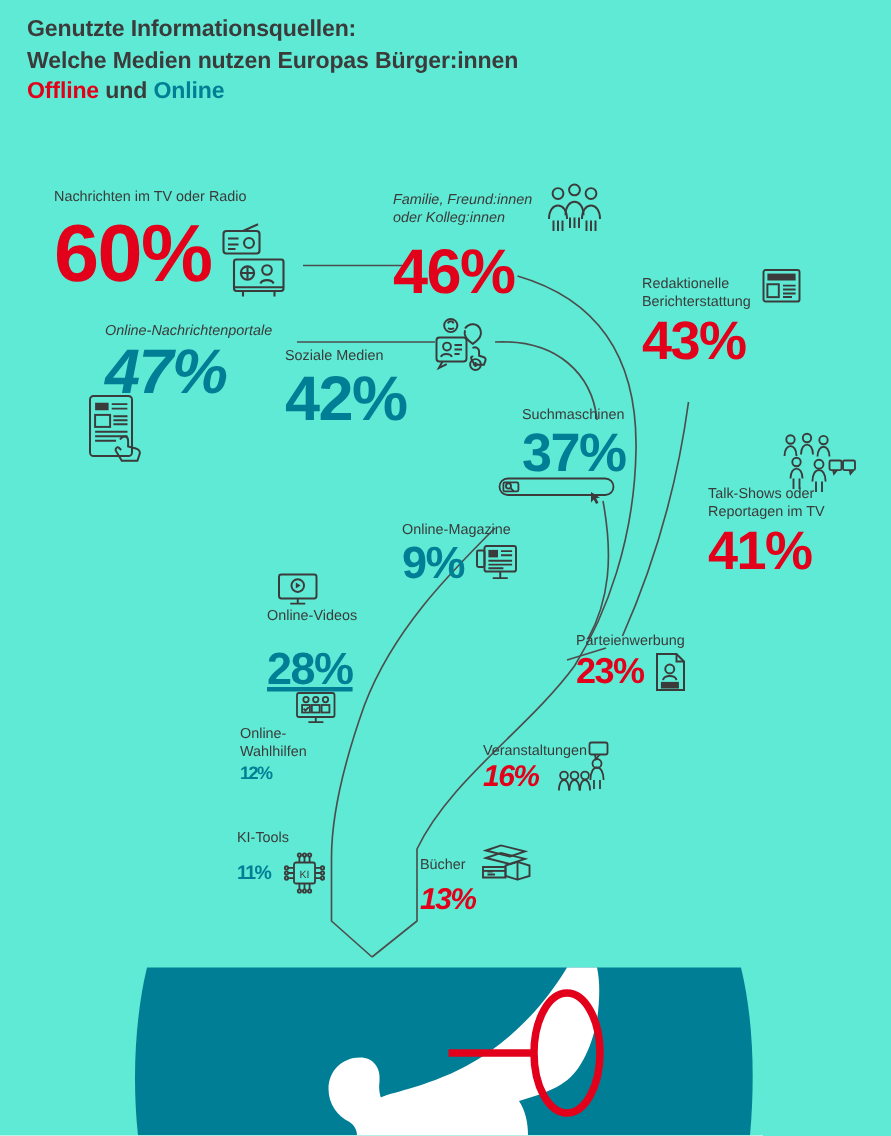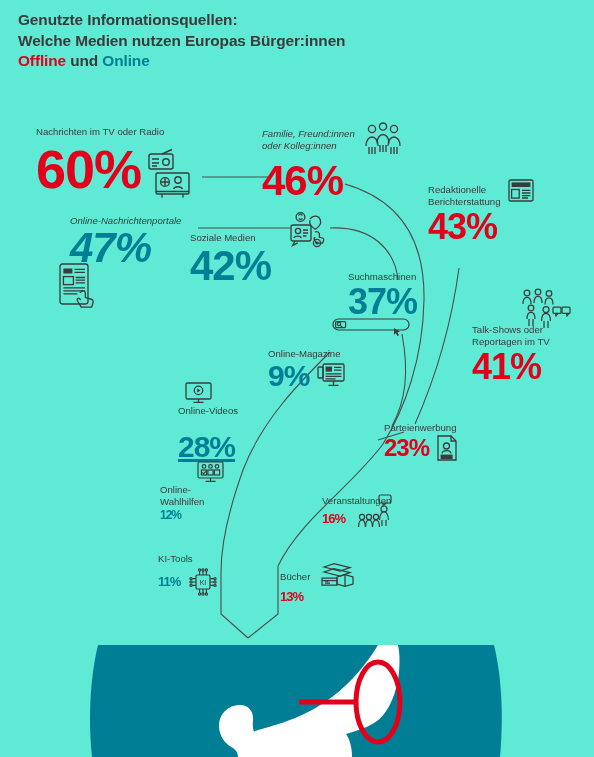--- a/index.html
+++ b/index.html
@@ -78,21 +78,21 @@
     flex: none;
   }
   .icon-box svg { display: block; }
 
   
   .v-xxl { font-size: 54px; }
   .v-xl  { font-size: 42px; }
   .v-lg  { font-size: 36px; }
   .v-md  { font-size: 30px; }
   .v-sm  { font-size: 24px; }
-  .v-xs  { font-size: 13px; }
+  .v-xs  { font-size: 20px; font-style: italic; }
   .v-xxs { font-size: 12px; }
   .v-tiny{ font-size: 13px; }
 
   
   #head-svg {
     position: absolute;
     left: 0;
     top: 600px;
     width: 594px;
     height: 157px;

